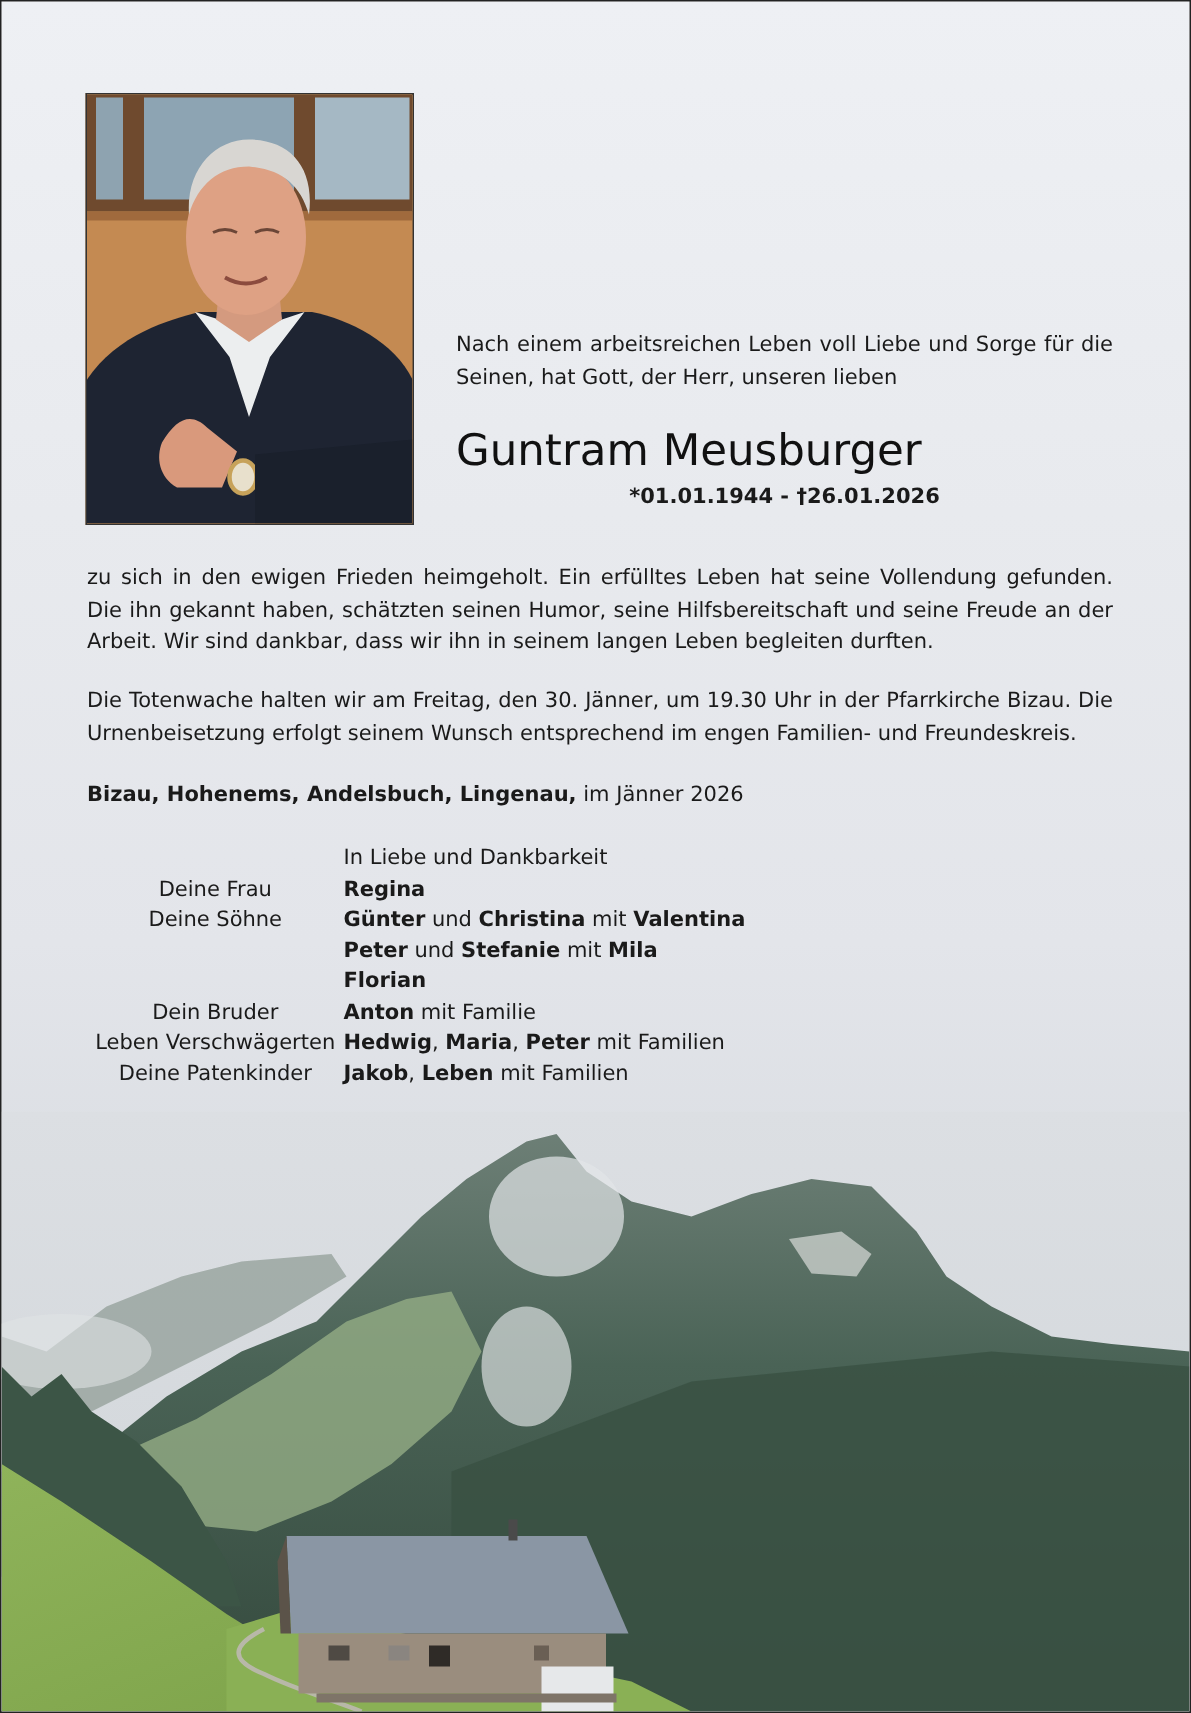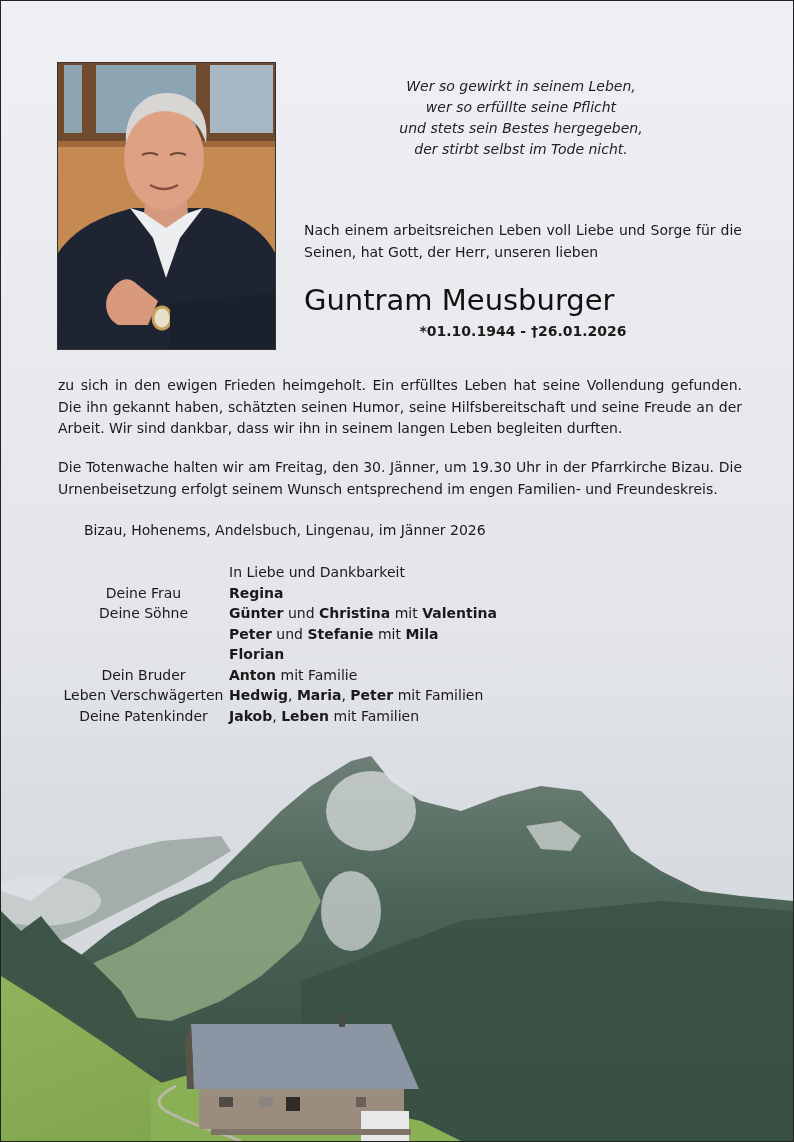--- a/index.html
+++ b/index.html
@@ -47,21 +47,21 @@
     position: absolute; left: 303px; top: 322px; width: 438px;
     text-align: center; font-size: 14px; font-weight: bold;
   }
   .body-text {
     position: absolute; left: 57px; width: 684px;
     font-size: 14px; line-height: 21.5px; text-align: justify; text-align-last: left;
   }
   .p1 { top: 374px; }
   .p2 { top: 456px; }
   .p3 { top: 519px; }
-  .p3 b { font-weight: normal; margin-left: 26px; }
+  .p3 b { font-weight: bold; }
 
   .family {
     position: absolute; left: 57px; top: 561px; width: 500px;
     font-size: 14px; line-height: 20.5px;
   }
   .frow { display: flex; text-align: center; }
   .frel { width: 171px; flex: none; white-space: nowrap; }
   .fval { white-space: nowrap; }
   .fval b { font-weight: bold; }
 </style>
@@ -154,31 +154,25 @@
       <path d="M92,122 q14,8 28,0" stroke="#8b4b3e" stroke-width="2.5" fill="none"></path>
 
       <path d="M50,232 C60,215 70,212 80,222 L100,238 L90,262 L60,262 C48,255 46,242 50,232 Z" fill="#d9997c"></path>
 
       <ellipse cx="104" cy="255" rx="9" ry="11" fill="#e8e0cc" stroke="#c7a25a" stroke-width="3"></ellipse>
 
       <path d="M112,240 L217,230 L217,286 L112,286 Z" fill="#1a202c"></path>
     </svg>
   </div>
 
-  <div class="poem">
-    <div>Wer so gewirkt in seinem Leben,</div>
-    <div>wer so erfüllte seine Pflicht</div>
-    <div>und stets sein Bestes hergegeben,</div>
-    <div>der stirbt selbst im Tode nicht.</div>
-  </div>
 
   <div class="intro">Nach einem arbeitsreichen Leben voll Liebe und Sorge für die Seinen, hat Gott, der Herr, unseren lieben</div>
 
   <div class="name">Guntram Meusburger</div>
-  <div class="dates">*01.10.1944 - †26.01.2026</div>
+  <div class="dates">*01.01.1944 - †26.01.2026</div>
 
   <div class="body-text p1">zu sich in den ewigen Frieden heimgeholt. Ein erfülltes Leben hat seine Vollendung gefunden. Die ihn gekannt haben, schätzten seinen Humor, seine Hilfsbereitschaft und seine Freude an der Arbeit. Wir sind dankbar, dass wir ihn in seinem langen Leben begleiten durften.</div>
   <div class="body-text p2">Die Totenwache halten wir am Freitag, den 30. Jänner, um 19.30 Uhr in der Pfarrkirche Bizau. Die Urnenbeisetzung erfolgt seinem Wunsch entsprechend im engen Familien- und Freundeskreis.</div>
   <div class="body-text p3"><b>Bizau, Hohenems, Andelsbuch, Lingenau,</b><span> im Jänner 2026</span></div>
 
   <div class="family">
     <div class="frow">
       <span class="frel"></span>
       <span class="fval">In Liebe und Dankbarkeit</span>
     </div>

